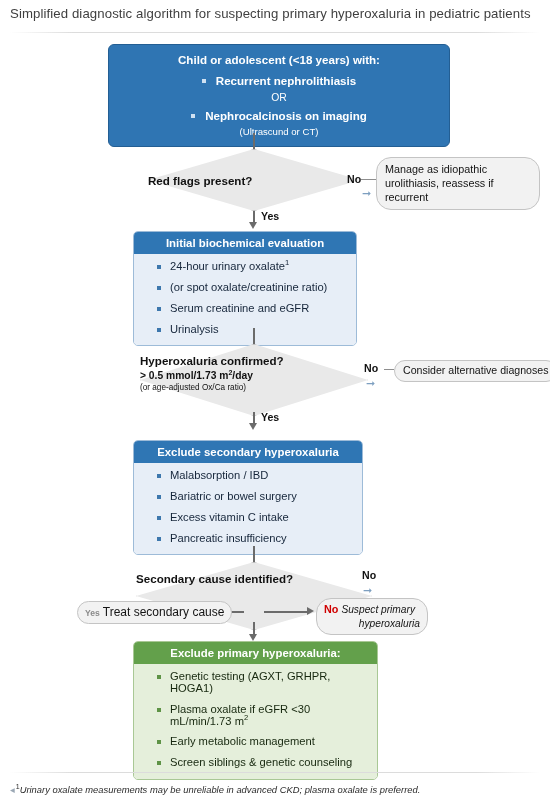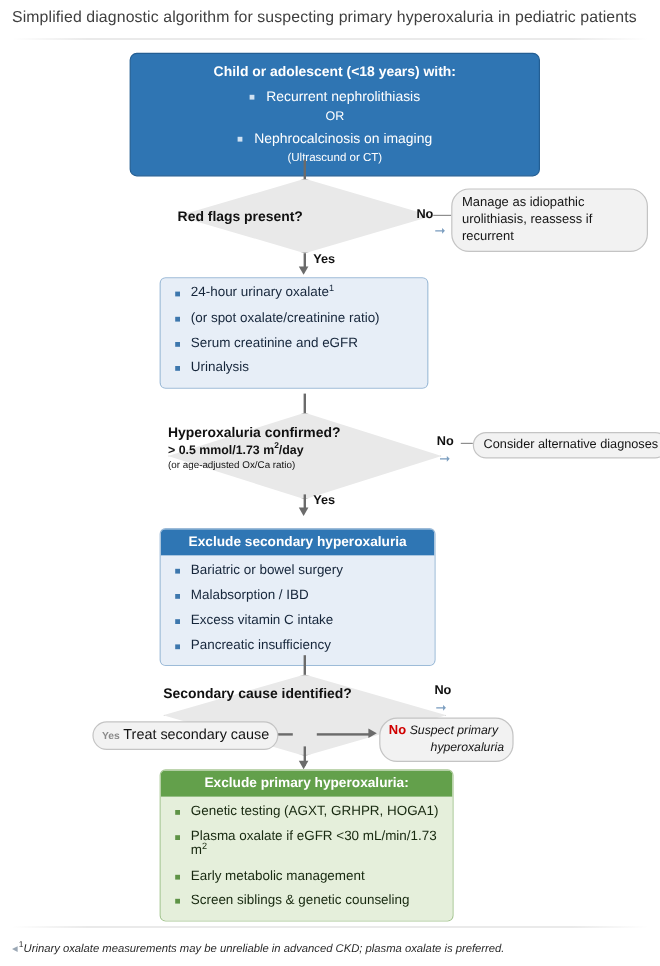--- a/index.html
+++ b/index.html
@@ -20,21 +20,21 @@
   .footer-rule{
     position:absolute;left:10px;top:772px;width:530px;height:1px;
     background:linear-gradient(to right,#ffffff,#dcdcdc 12%,#dcdcdc 88%,#ffffff);
   }
   
   .pbox{position:absolute;border-radius:5px;overflow:hidden;}
   .pbox .hdr{
     font-weight:bold;font-size:11.4px;color:#ffffff;text-align:center;
     padding:4px 6px 4px;line-height:1.25;
   }
-  .pbox .bdy{padding:7px 10px 8px 12px;}
+  .pbox .bdy{padding:7px 10px 8px 23px;}
   .pbox .bdy li{
     list-style:none;position:relative;padding-left:13px;
     font-size:11.2px;line-height:1.05;margin:0 0 9px 0;color:#15253a;
   }
   .pbox .bdy li:last-child{margin-bottom:2px;}
   .pbox .bdy li:before{
     content:"";position:absolute;left:0;top:4px;width:4px;height:4px;
   }
   .blue{border:1px solid #9dbbd8;}
   .blue .hdr{background:#2f76b4;}
@@ -44,21 +44,21 @@
   .green .hdr{background:#63a04b;}
   .green .bdy{background:#e5efdb;}
   .green .bdy li{color:#17280f;}
   .green .bdy li:before{background:#5e9346;}
   
   .hero{
     position:absolute;background:#2f75b3;border:1px solid #235e93;border-radius:6px;
     color:#ffffff;text-align:center;padding:8px 24px 9px;
   }
   .hero .h1{font-weight:bold;font-size:11.6px;margin-bottom:5px;}
-  .hero .bl{font-weight:normal;font-size:11.6px;position:relative;display:inline-block;padding-left:14px;}
+  .hero .bl{font-weight:bold;font-size:11.6px;position:relative;display:inline-block;padding-left:14px;}
   .hero .bl:before{content:"";position:absolute;left:0;top:5px;width:4px;height:4px;background:#cfe1f2;}
   .hero .or{font-size:10.4px;margin:3px 0;}
   .hero .sub{font-size:9.6px;margin-top:2px;}
   
   .dia{position:absolute;}
   .dia .shape{
     position:absolute;inset:0;
     background:#e9e9e9;border:1px solid #b9b9b9;
     clip-path:polygon(50% 0,100% 50%,50% 100%,0 50%);
   }
@@ -125,20 +125,21 @@
 <div class="hline thin" style="left:361px;top:179px;width:15px;"></div>
 <div class="lbl" style="left:347px;top:173px;">No</div>
 <div class="arrow-sm-r" style="left:362px;top:188px;">➞</div>
 <div class="note" style="left:376px;top:157px;width:146px;">Manage as idiopathic urolithiasis, reassess if recurrent</div>
 
 <div class="vline" style="left:253px;top:211px;height:13px;"></div>
 <div class="arrow-d" style="left:249px;top:222px;"></div>
 <div class="lbl" style="left:261px;top:210px;">Yes</div>
 
 <div class="pbox blue" style="left:133px;top:231px;width:222px;">
+  <div class="hdr">Initial biochemical evaluation</div>
   <div class="bdy">
     <ul style="margin:0;padding:0;">
       <li><span>24-hour urinary oxalate</span><sup>1</sup></li>
       <li>(or spot oxalate/creatinine ratio)</li>
       <li>Serum creatinine and eGFR</li>
       <li>Urinalysis</li>
     </ul>
   </div>
 </div>
 
@@ -159,22 +160,22 @@
 <div class="note tight" style="left:394px;top:360px;">Consider alternative diagnoses</div>
 
 <div class="vline" style="left:253px;top:412px;height:13px;"></div>
 <div class="arrow-d" style="left:249px;top:423px;"></div>
 <div class="lbl" style="left:261px;top:411px;">Yes</div>
 
 <div class="pbox blue" style="left:133px;top:440px;width:228px;">
   <div class="hdr">Exclude secondary hyperoxaluria</div>
   <div class="bdy">
     <ul style="margin:0;padding:0;">
+      <li>Malabsorption / IBD</li>
       <li>Bariatric or bowel surgery</li>
-      <li>Malabsorption / IBD</li>
       <li>Excess vitamin C intake</li>
       <li>Pancreatic insufficiency</li>
     </ul>
   </div>
 </div>
 
 <div class="vline" style="left:253px;top:546px;height:17px;"></div>
 
 <div class="dia" style="left:136px;top:562px;width:236px;height:68px;">
   <div class="shape"></div>

